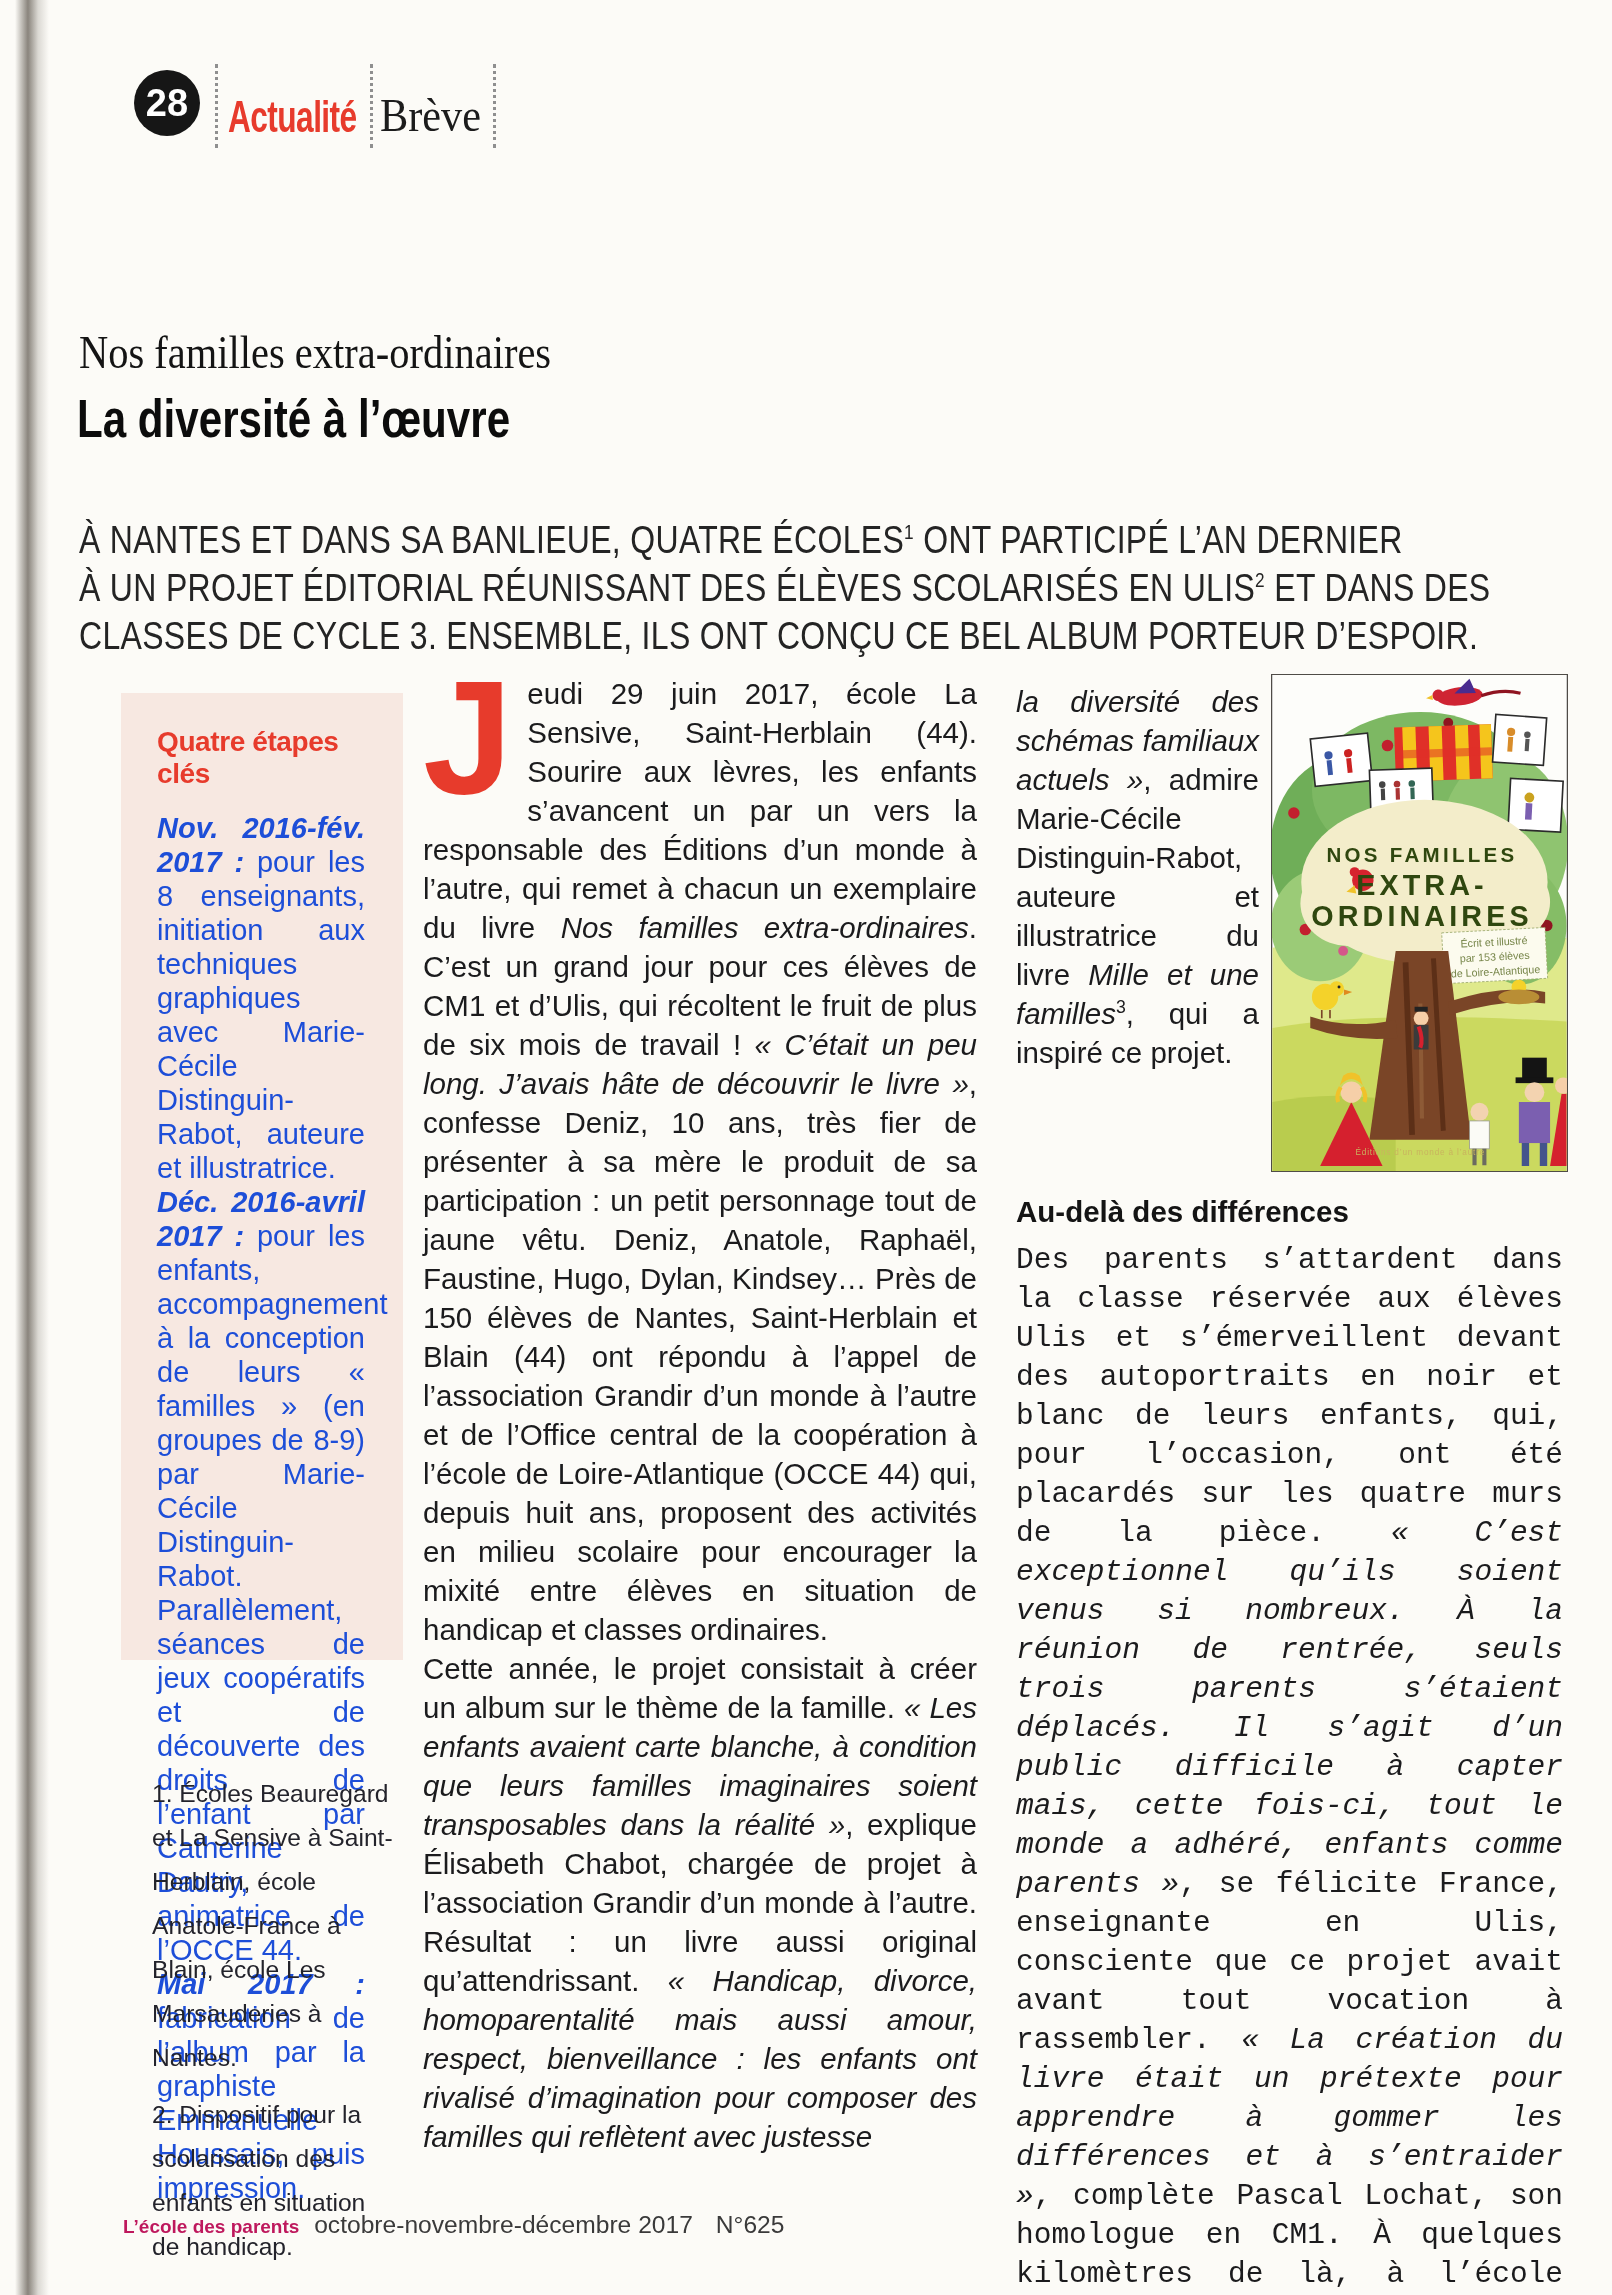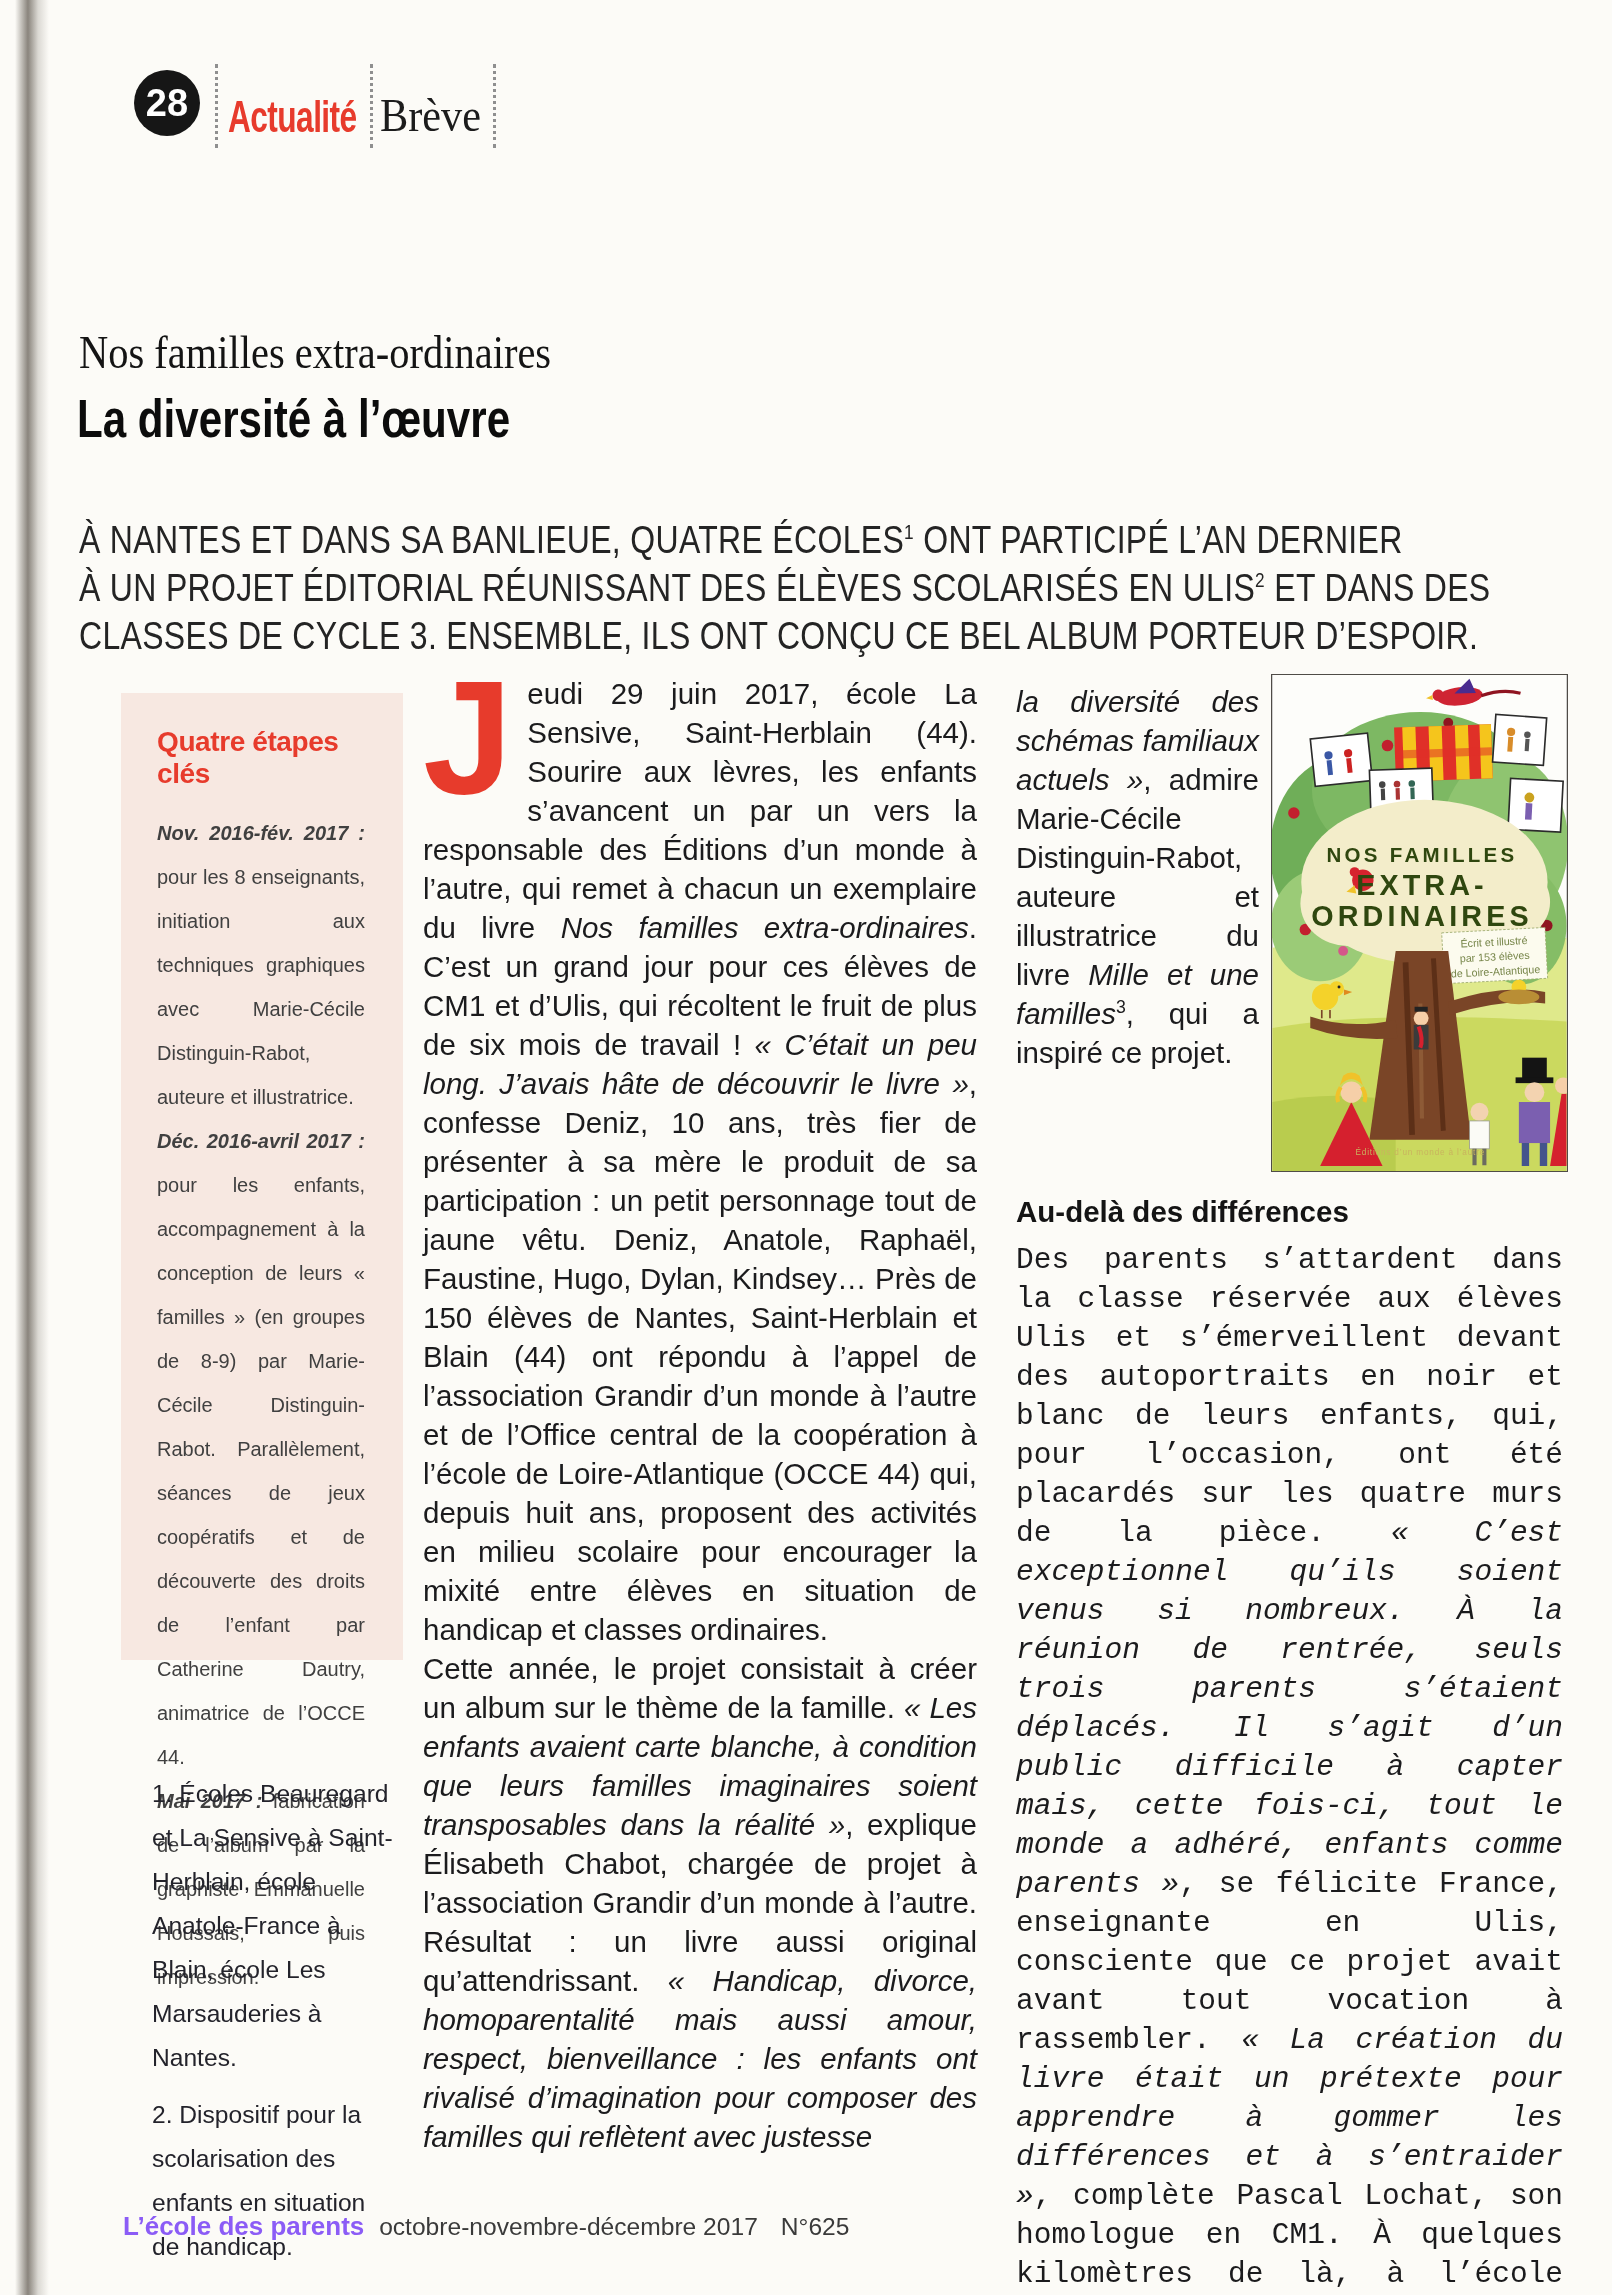--- a/index.html
+++ b/index.html
@@ -40,21 +40,21 @@
     position:absolute;left:79px;top:516px;margin:0;width:1803px;font-size:39px;line-height:48px;
     color:#242424;letter-spacing:0.4px;transform:scaleX(.82);transform-origin:left top;font-weight:400;
   }
   .standfirst sup{font-size:21px;}
   
   .keybox{
     position:absolute;left:121px;top:693px;width:282px;height:967px;box-sizing:border-box;
     background:#f7e8e1;padding:33px 38px 0 36px;
   }
   .keybox h3{margin:0 0 21px 0;font-size:28px;font-weight:700;color:#e73b2c;letter-spacing:-0.4px;}
-  .keybox p{margin:0;font-size:20px;line-height:44px;color:#404040;text-align:justify;}
+  .keybox p{margin:0;font-size:29px;line-height:34px;color:#1d4ed8;text-align:justify;}
   .kdate{font-weight:700;font-style:italic;}
   
   .bodycol p{margin:0;font-size:29.5px;line-height:39px;text-align:justify;color:#1b1b1d;hyphens:auto;}
   .bodycol em{font-style:italic;}
   .col1{position:absolute;left:423px;top:674px;width:554px;}
   .dropcap{
     float:left;color:#e73b2c;font-weight:700;font-size:161px;line-height:113px;
     padding:6.6px 14.8px 0 0;
   }
   .col2n{position:absolute;left:1016px;top:682px;width:243px;}
@@ -70,21 +70,21 @@
   }
   .book svg{display:block;width:100%;height:100%;}
   .bt1{font-family:"Liberation Sans",sans-serif;font-weight:600;font-size:25px;letter-spacing:4px;fill:#2f470f;text-anchor:middle;}
   .bt2{font-family:"Liberation Sans",sans-serif;font-weight:600;font-size:35px;letter-spacing:5px;fill:#2f470f;text-anchor:middle;}
   .credit{font-family:"Liberation Sans",sans-serif;font-size:13px;fill:#77864a;text-anchor:middle;}
   .pub{font-family:"Liberation Sans",sans-serif;font-size:10px;fill:#c9b45e;text-anchor:middle;letter-spacing:1px;}
   
   .footnotes{position:absolute;left:152px;top:1772px;width:247px;}
   .footnotes p{margin:0 0 13px 0;font-size:24.6px;line-height:44px;color:#23232b;}
   .footer{position:absolute;left:123px;top:2211px;font-size:24.6px;color:#3a3a3a;white-space:nowrap;}
-  .footer .brand{font-weight:700;color:#8b5cf6;margin-right:14.8px;font-size:26px;}
+  .footer .brand{font-weight:700;color:#be185d;margin-right:14.8px;font-size:19px;}
   .footer .num{margin-left:23px;}
 </style>
 </head>
 <body>
 
 <div class="page">
   <div class="gutter"></div>
 
   <div class="badge">
     <span>28</span>

